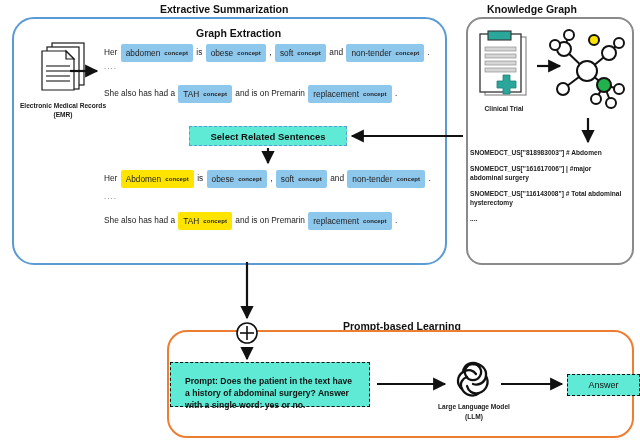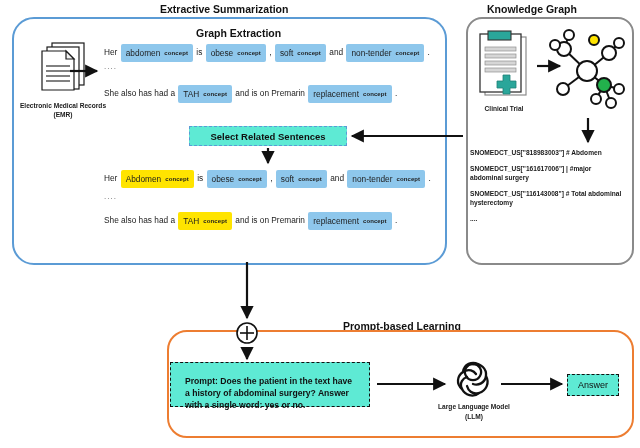--- a/index.html
+++ b/index.html
@@ -23,21 +23,21 @@
   
   .dashbox{position:absolute;background:#5eead4;box-sizing:border-box;}
   #select-related{left:189px;top:126px;width:158px;height:20px;
         border:1.4px dashed #5b9bd5;display:flex;align-items:center;
         justify-content:center;}
   #select-related span{font-size:9.5px;font-weight:bold;color:#111;}
   #prompt-text-box{left:170px;top:362px;width:200px;height:45px;
         border:1.6px dashed #111;padding:4px 5px 3px 6px;}
   #prompt-text-box p{margin:8px;font-size:8.6px;font-weight:bold;
         line-height:12.2px;color:#111;}
-  #answer-box{left:567px;top:374px;width:52px;height:22px;
+  #answer-box{left:567px;top:374px;width:73px;height:22px;
         border:1.5px dashed #111;display:flex;align-items:center;
         justify-content:center;}
   #answer-box span{font-size:9px;color:#111;}
 
   
   .sent{position:absolute;font-size:8.3px;color:#222;white-space:nowrap;
         line-height:14px;}
   .tag{display:inline-block;background:#8ec7ec;border-radius:2px;
        padding:2px 5px 2px 5px;margin:0 1px;vertical-align:middle;
        font-size:8.3px;color:#1d1d1d;}

